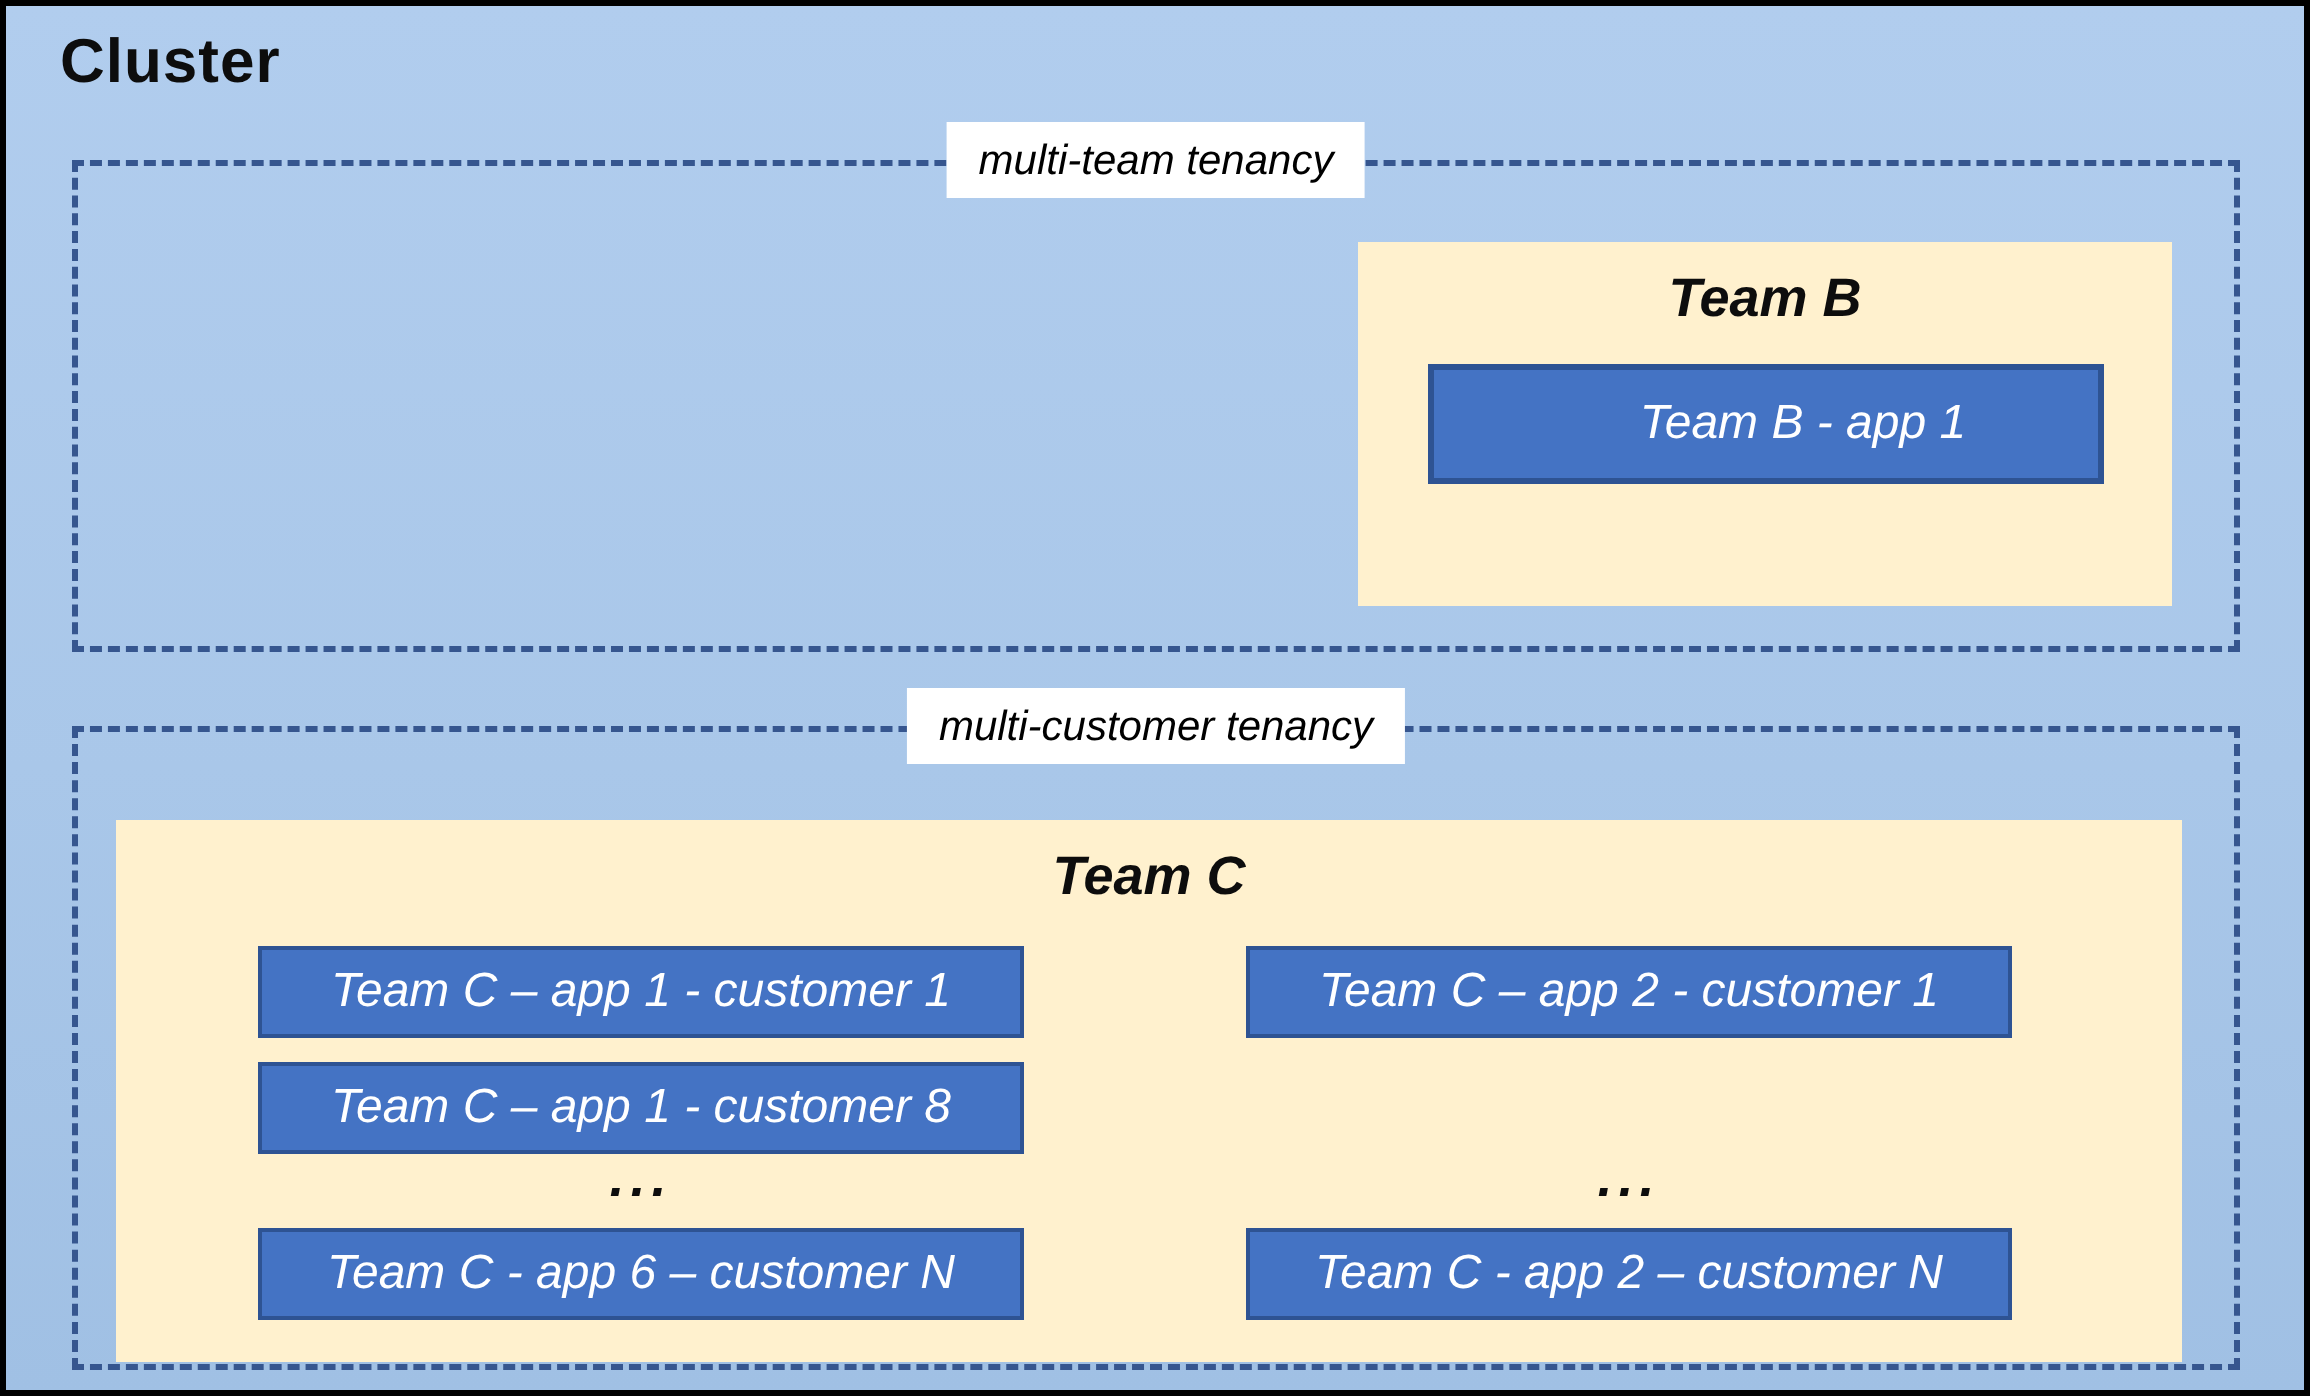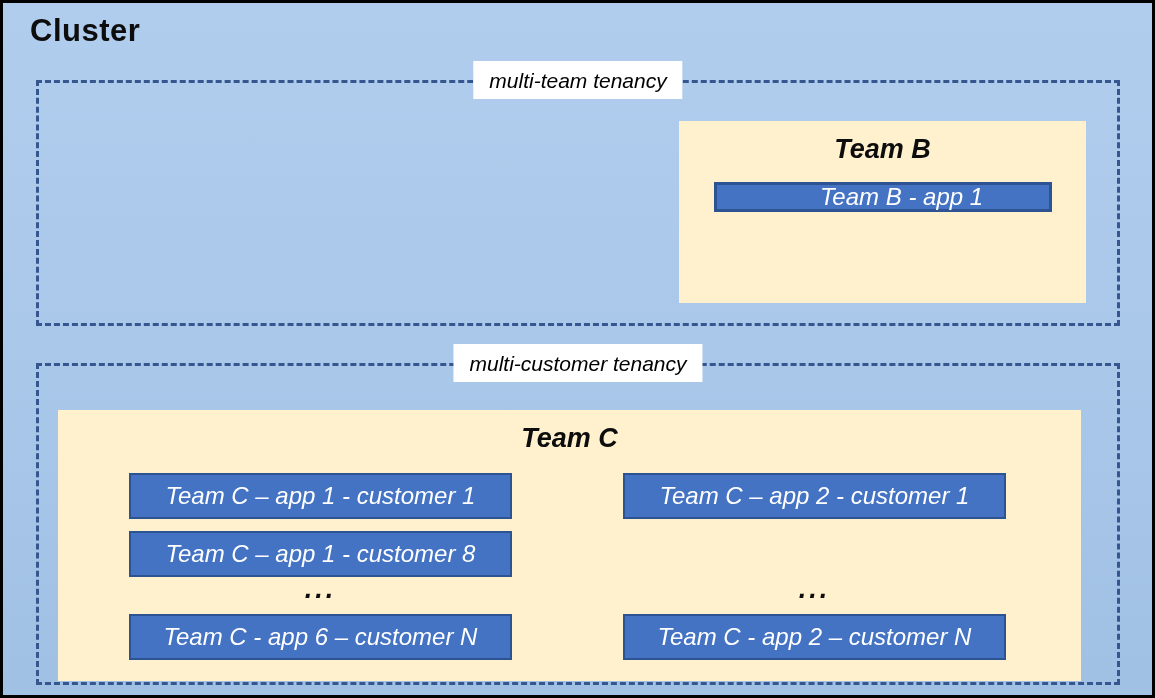--- a/index.html
+++ b/index.html
@@ -56,21 +56,21 @@
     padding: 9px 16px 8px 16px;
     white-space: nowrap;
     z-index: 2;
   }
   .team {
     position: absolute;
     background: #FFF1CE;
   }
   .team-a { left: 49px;  top: 38px; width: 406px;  height: 181px; }
   .team-b { left: 624px; top: 38px; width: 407px;  height: 182px; margin-left: 16px; }
-  .team-c { left: 19px;  top: 44px; width: 1023px; height: 271px; }
+  .team-c { left: 19px;  top: 44px; width: 1023px; height: 271px; padding-left: 10px; }
   .team-title {
     position: absolute;
     top: 13px;
     left: 0;
     width: 100%;
     text-align: center;
     font-size: 27px;
     font-weight: bold;
     color: #0d0d0d;
   }
@@ -82,21 +82,21 @@
     color: #ffffff;
     font-size: 24px;
     display: flex;
     align-items: center;
     justify-content: center;
     white-space: nowrap;
   }
   
   .app-a1 { left: 34px; top: 87px; width: 337px; height: 48px; }
   
-  .app-b1 { left: 35px; top: 61px;  width: 338px; height: 30px; padding-left: 37px; }
+  .app-b1 { left: 35px; top: 61px;  width: 338px; height: 60px; padding-left: 37px; }
   .app-b2 { left: 35px; top: 118px; width: 338px; height: 48px; }
   
   .app-c {
     border-width: 2px;
     width: 383px;
     height: 46px;
   }
   .col-left  { left: 71px;  }
   .col-right { left: 565px; }
   .row-1 { top: 63px;  }

